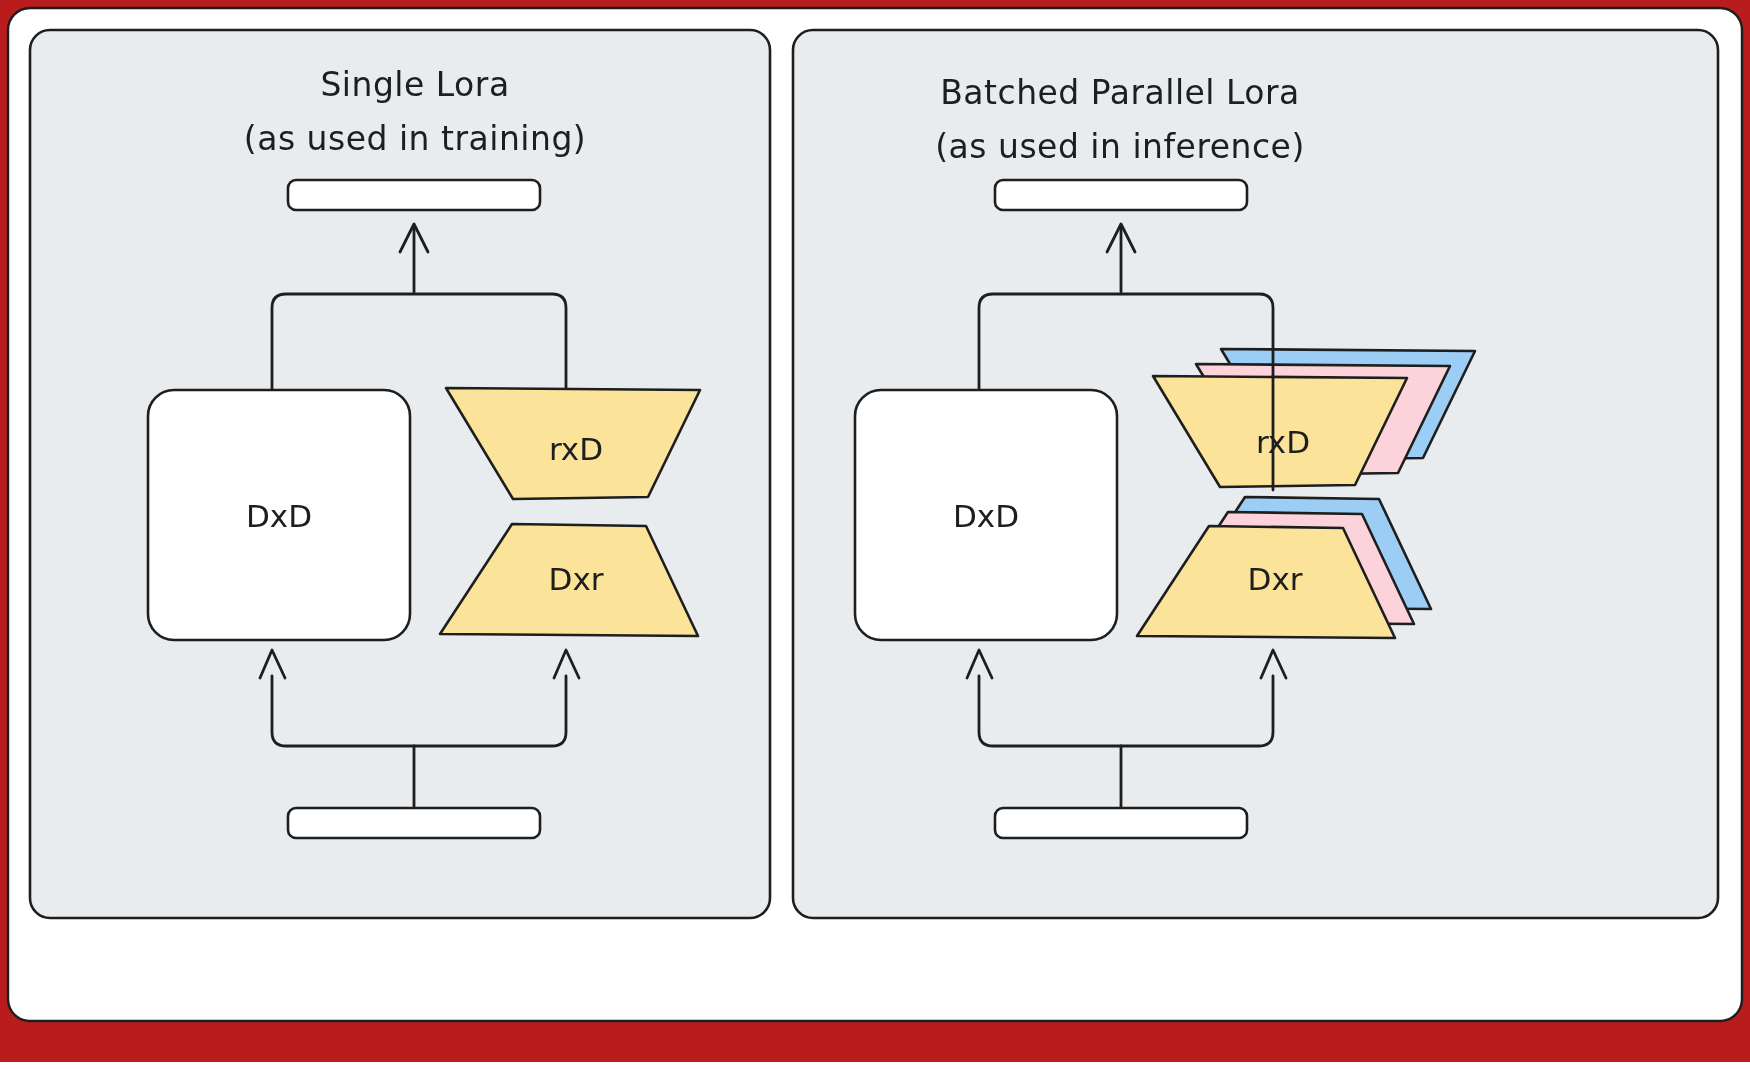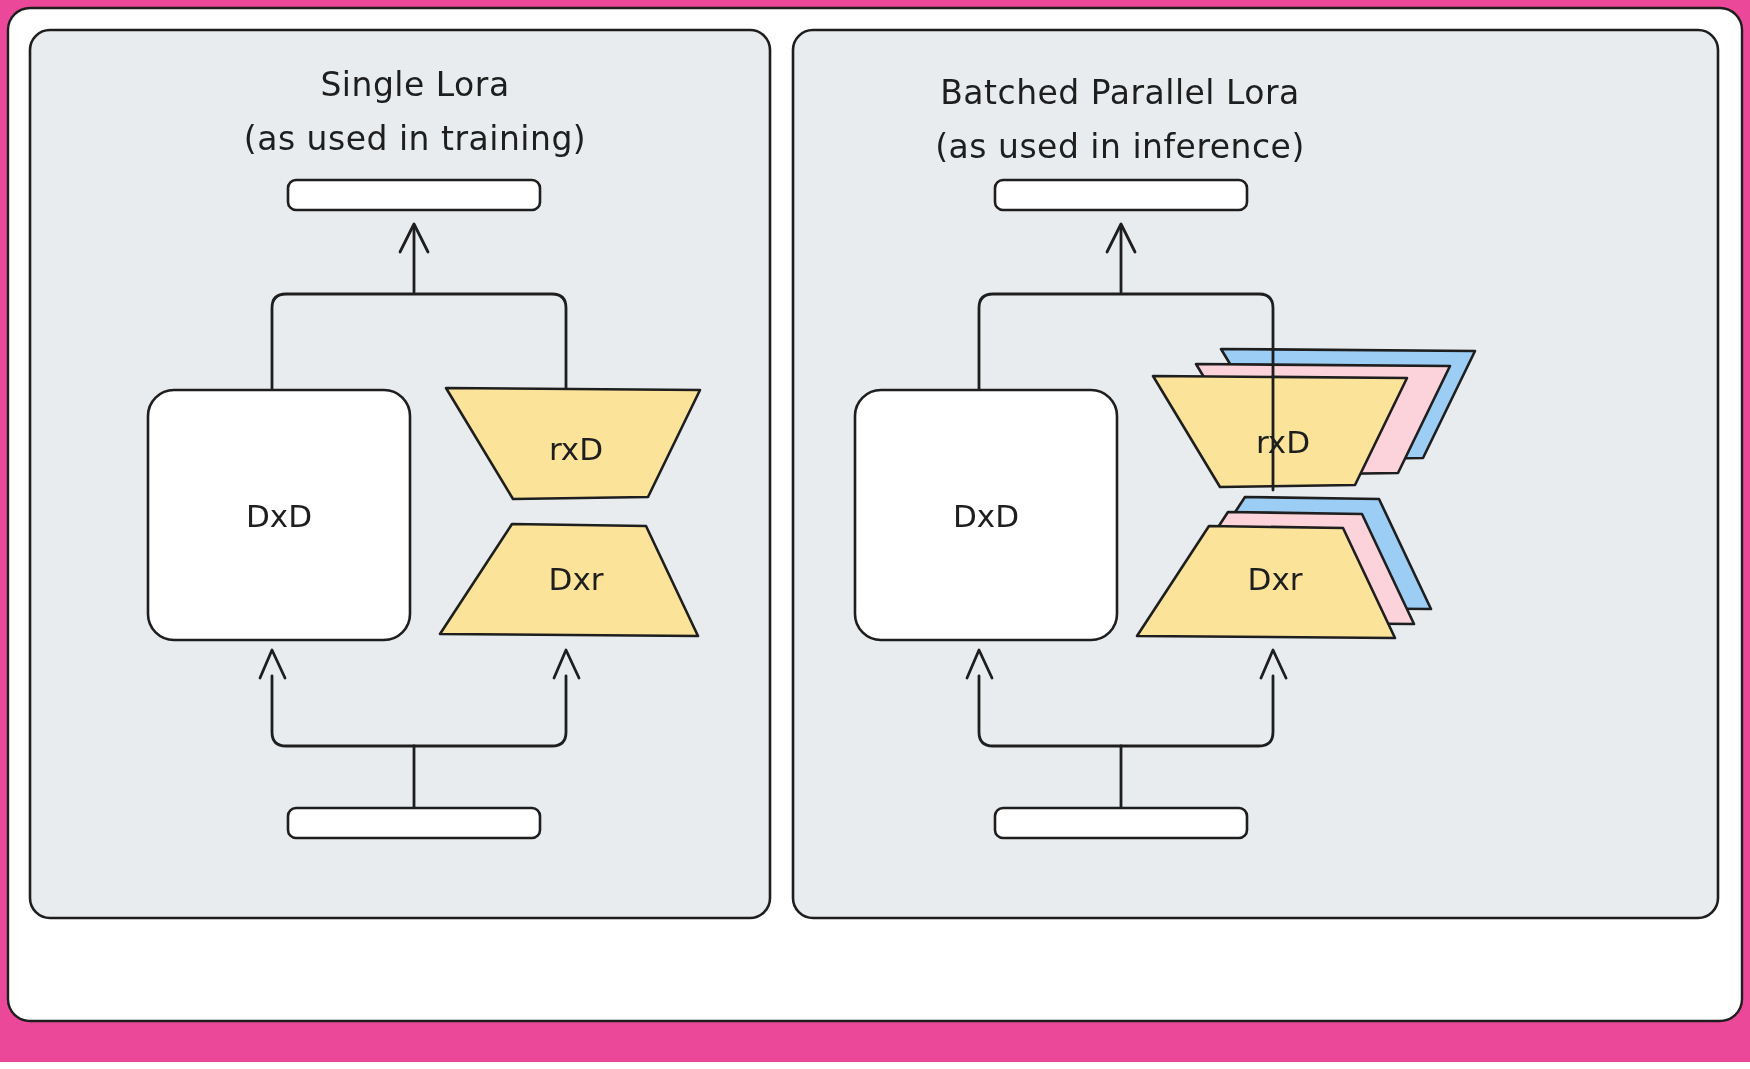--- a/index.html
+++ b/index.html
@@ -10,21 +10,21 @@
   body {
     width: 1750px;
     height: 1069px;
     font-family: "DejaVu Sans", sans-serif;
     overflow: hidden;
   }
   #stage {
     position: relative;
     width: 1750px;
     height: 1062px;
-    background: #ec4899;
+    background: #b91c1c;
   }
   svg#diagram {
     display: block;
     width: 1750px;
     height: 1069px;
   }
   .panel-title {
     font-family: "DejaVu Sans", sans-serif;
     font-size: 33px;
     fill: #1e1e1e;

